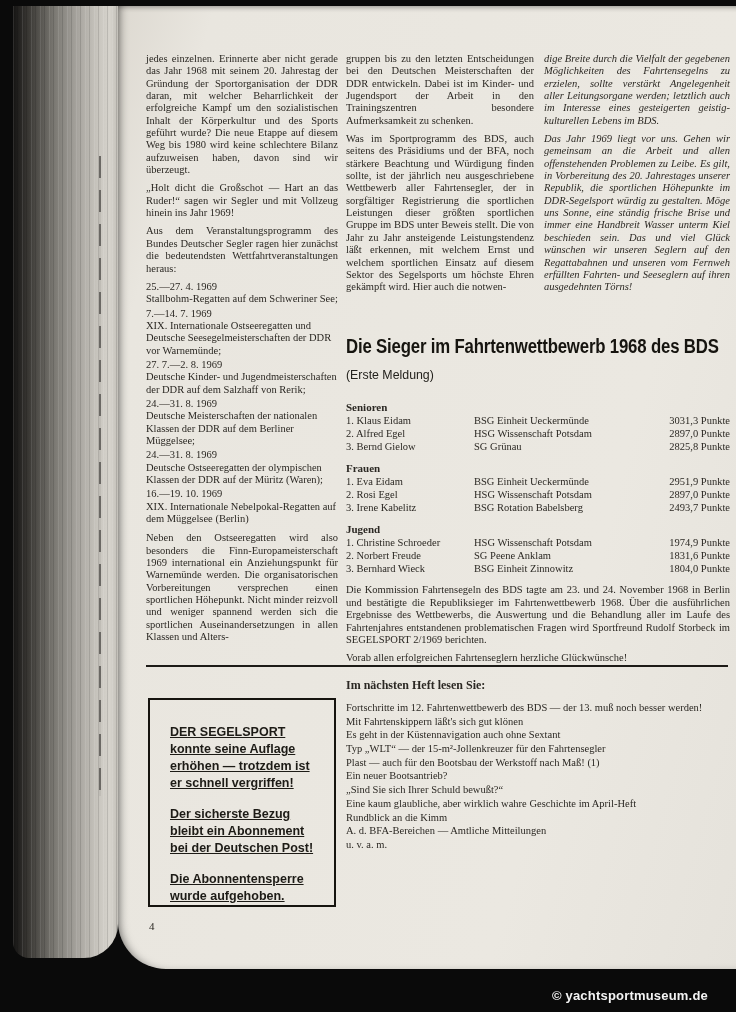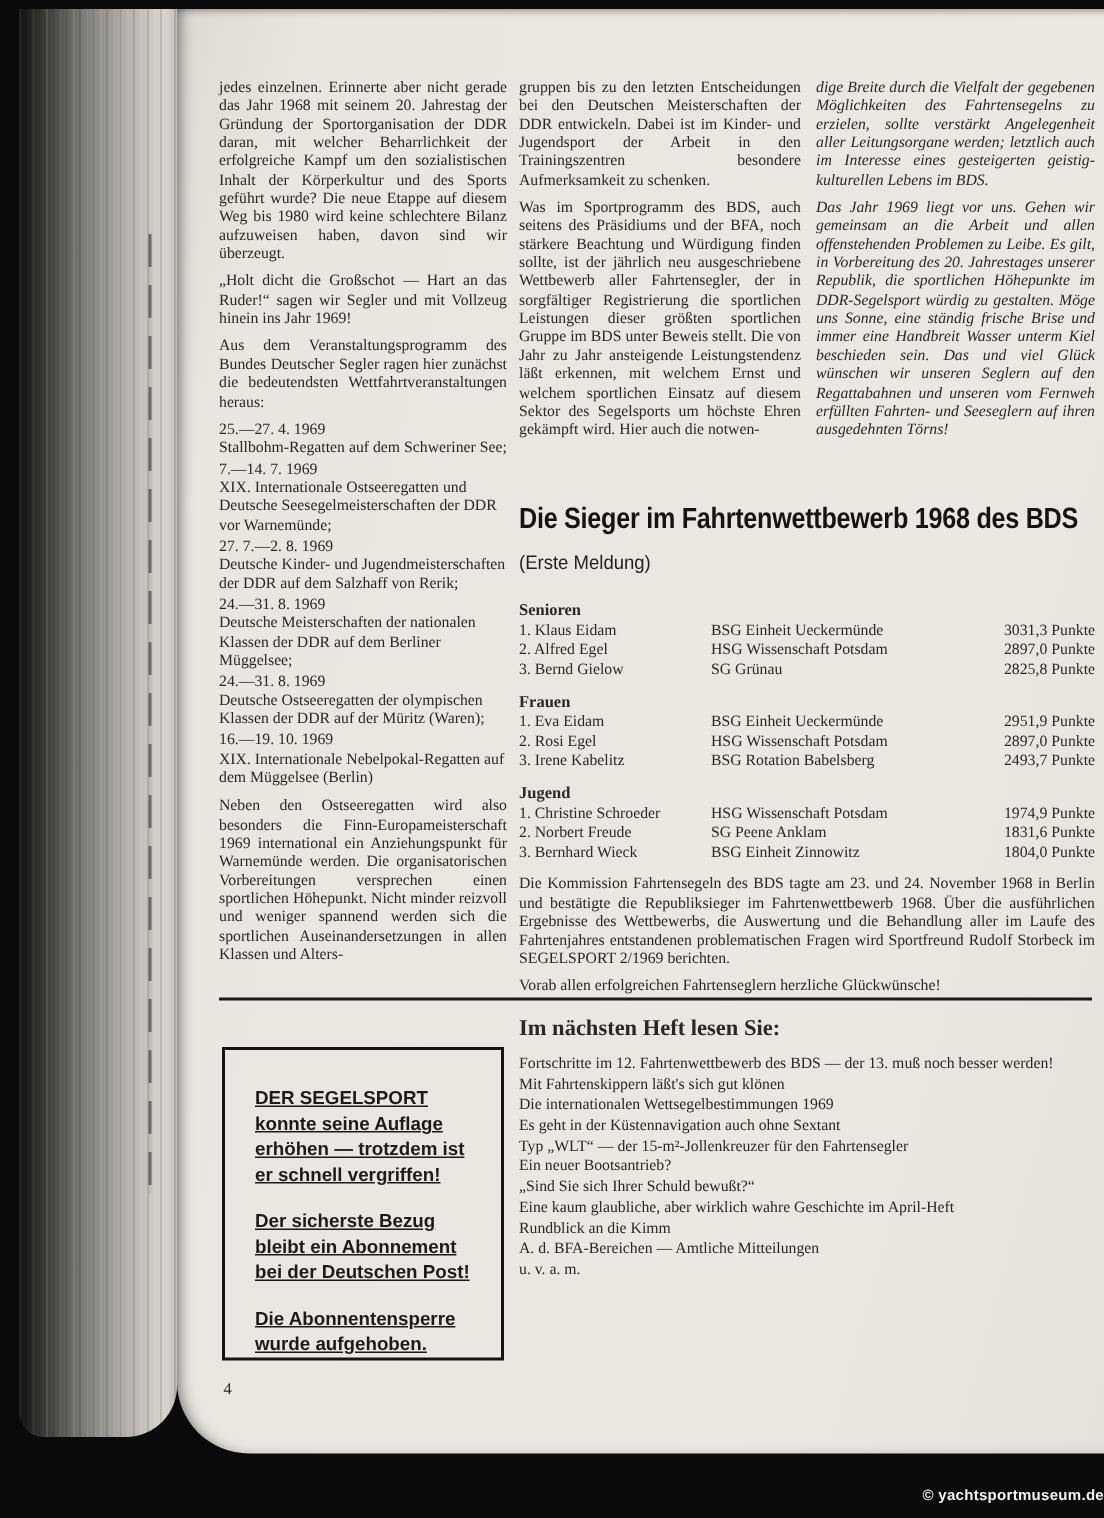--- a/index.html
+++ b/index.html
@@ -46,26 +46,26 @@
   
   .divider{position:absolute;left:28px;top:659px;width:582px;height:2px;background:#1d1b17;}
   
   .promo-box{position:absolute;left:30px;top:692px;width:188px;height:209px;box-sizing:border-box;
       border:2px solid #16140f;padding:24px 16px 0 20px;
       font-family:"Liberation Sans",sans-serif;font-weight:bold;font-size:12.5px;
       line-height:17px;color:#1d1b16;text-decoration:underline;}
   .promo-box p{margin:0 0 14px 0;}
   
   .next-issue{position:absolute;left:228px;top:672px;width:386px;}
-  .ni-heading{font-weight:bold;font-size:15px;margin-bottom:9px;}
+  .ni-heading{font-weight:bold;font-size:12px;margin-bottom:9px;}
   .ni-item{font-size:10.5px;line-height:12.1px;margin-bottom:1.6px;}
   
   .page-number{position:absolute;left:31px;top:914px;font-size:11px;}
-  .watermark{position:absolute;right:0;bottom:9px;color:#f4f4f4;
-      font-family:"Liberation Sans",sans-serif;font-size:10px;font-weight:bold;letter-spacing:.2px;text-align:right;}
+  .watermark{position:absolute;right:28px;bottom:9px;color:#f4f4f4;
+      font-family:"Liberation Sans",sans-serif;font-size:13px;font-weight:bold;letter-spacing:.2px;text-align:right;}
 </style>
 </head>
 <body>
 
 <div class="scene">
 
   <div class="page-stack">
     <div class="streaks"></div>
     <div class="gutterline"></div>
   </div>
@@ -189,23 +189,23 @@
     <div class="promo-box">
       <p>DER SEGELSPORT konnte seine Auflage erhöhen — trotzdem ist er schnell vergriffen!</p>
       <p>Der sicherste Bezug bleibt ein Abonnement bei der Deutschen Post!</p>
       <p>Die Abonnentensperre wurde aufgehoben.</p>
     </div>
 
     <div class="next-issue">
       <div class="ni-heading">Im nächsten Heft lesen Sie:</div>
       <div class="ni-item">Fortschritte im 12. Fahrtenwettbewerb des BDS — der 13. muß noch besser werden!</div>
       <div class="ni-item">Mit Fahrtenskippern läßt's sich gut klönen</div>
-      <div class="ni-item">Die internationalen Wettsegelbestimmungen 1969</div>
       <div class="ni-item">Es geht in der Küstennavigation auch ohne Sextant</div>
       <div class="ni-item">Typ „WLT“ — der 15-m²-Jollenkreuzer für den Fahrtensegler</div>
+      <div class="ni-item">Plast — auch für den Bootsbau der Werkstoff nach Maß! (1)</div>
       <div class="ni-item">Ein neuer Bootsantrieb?</div>
       <div class="ni-item">„Sind Sie sich Ihrer Schuld bewußt?“</div>
       <div class="ni-item">Eine kaum glaubliche, aber wirklich wahre Geschichte im April-Heft</div>
       <div class="ni-item">Rundblick an die Kimm</div>
       <div class="ni-item">A. d. BFA-Bereichen — Amtliche Mitteilungen</div>
       <div class="ni-item">u. v. a. m.</div>
     </div>
 
     <div class="page-number">4</div>
   </div>

